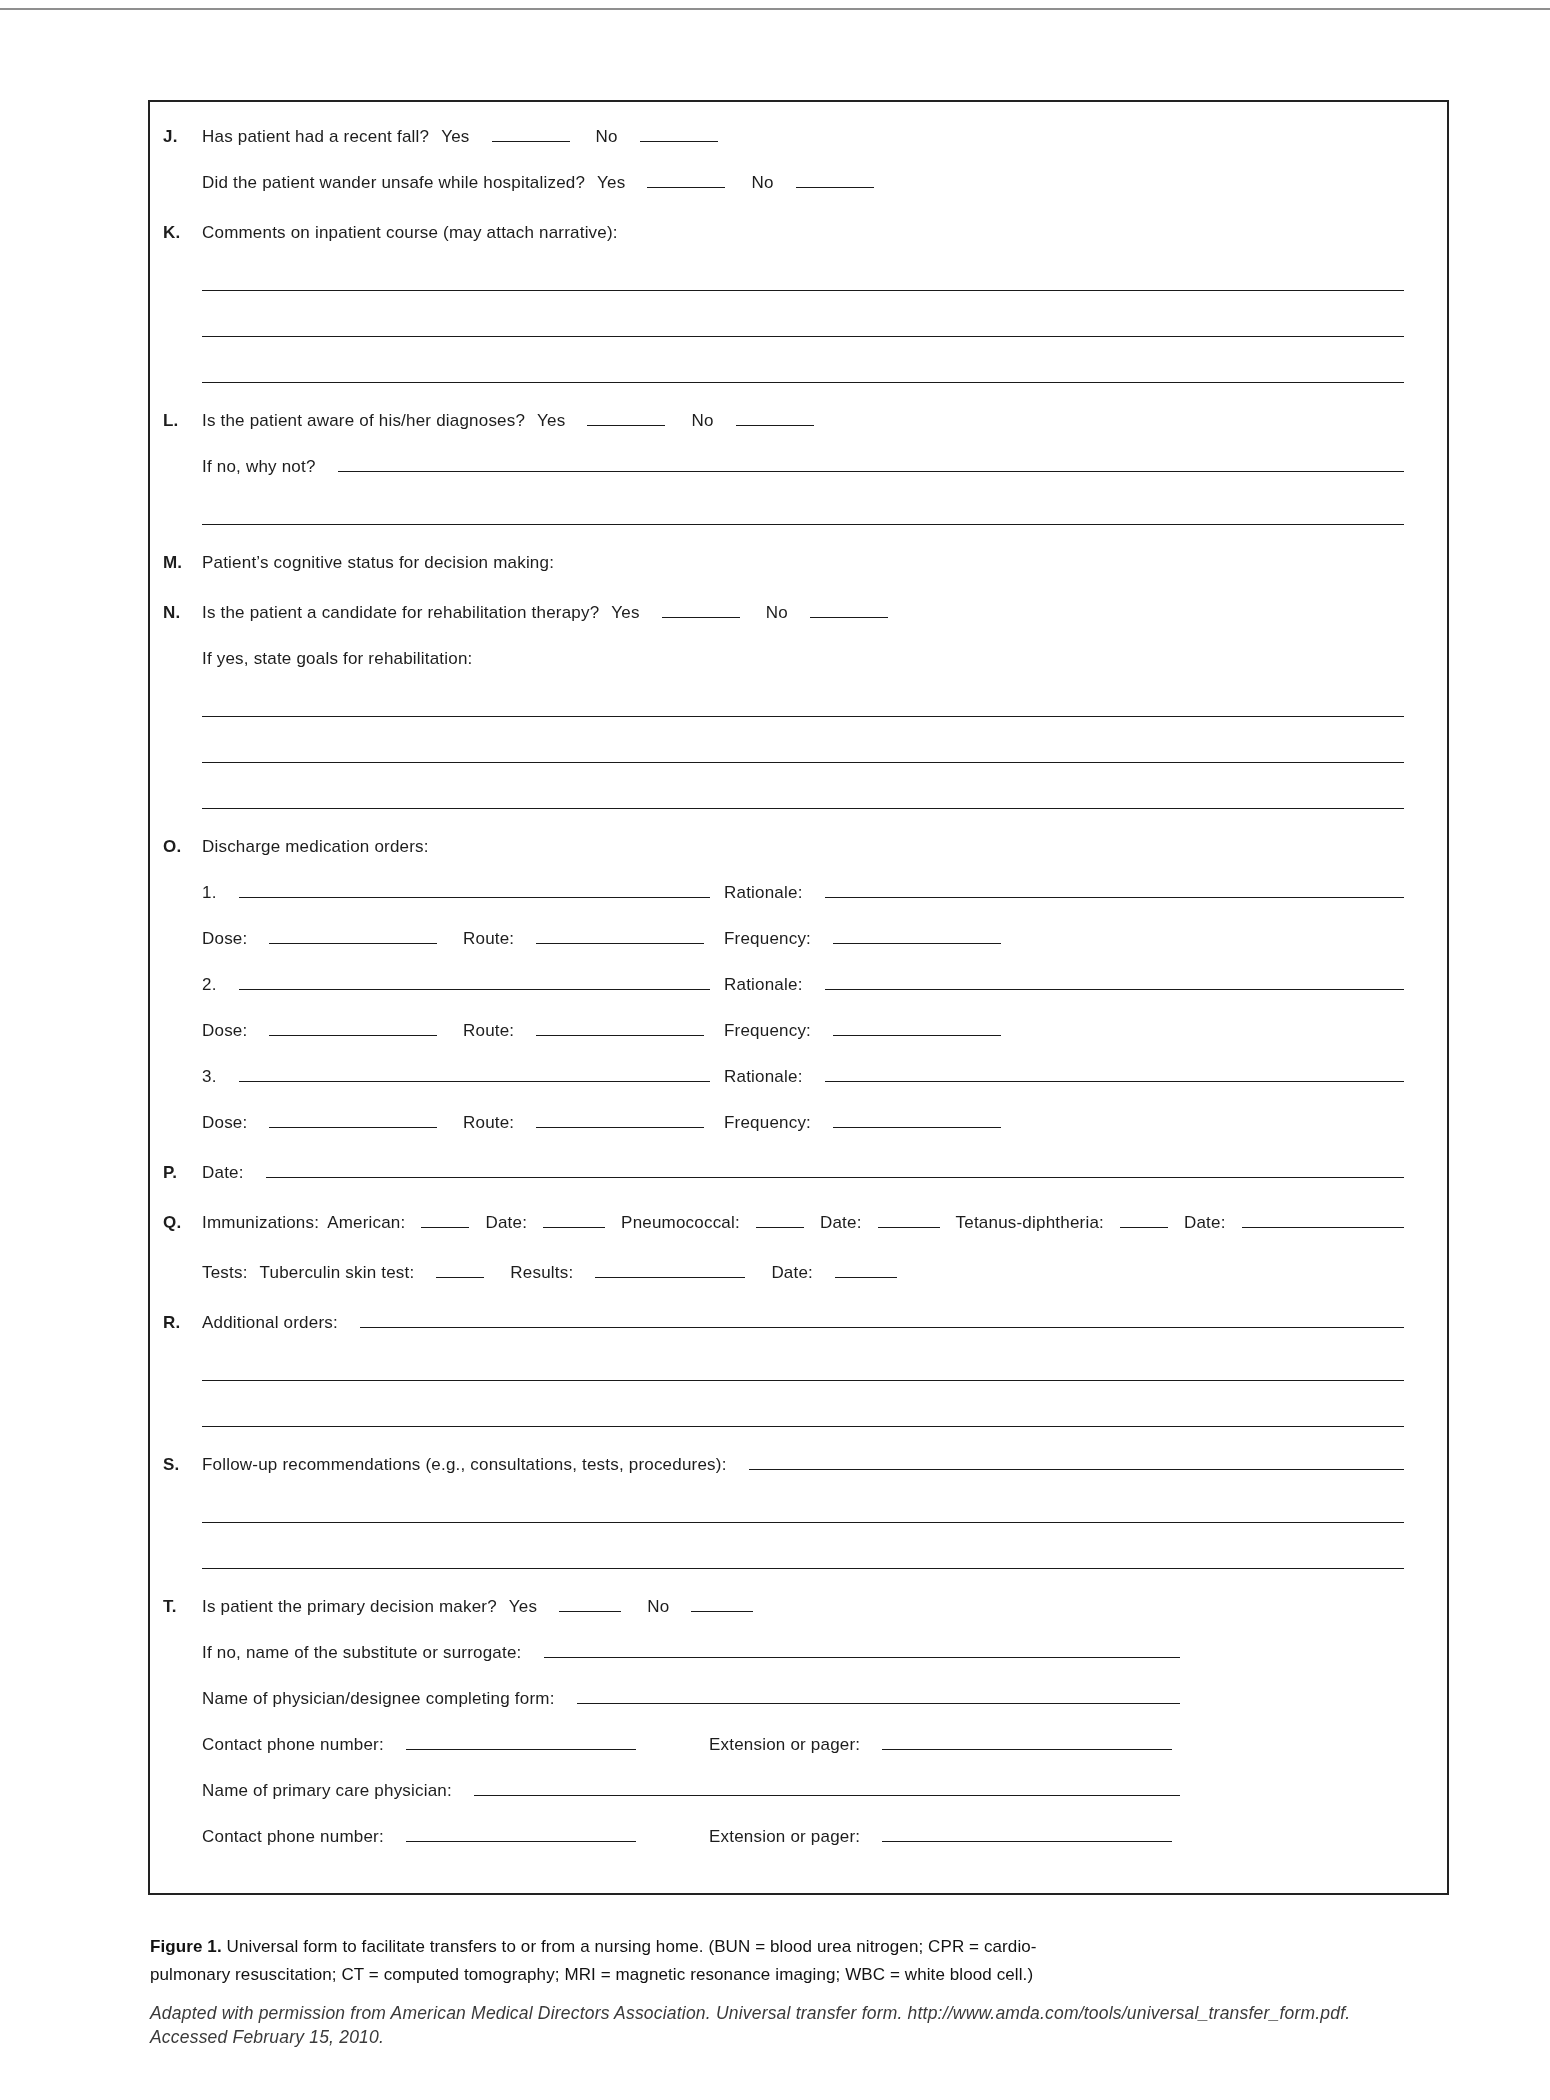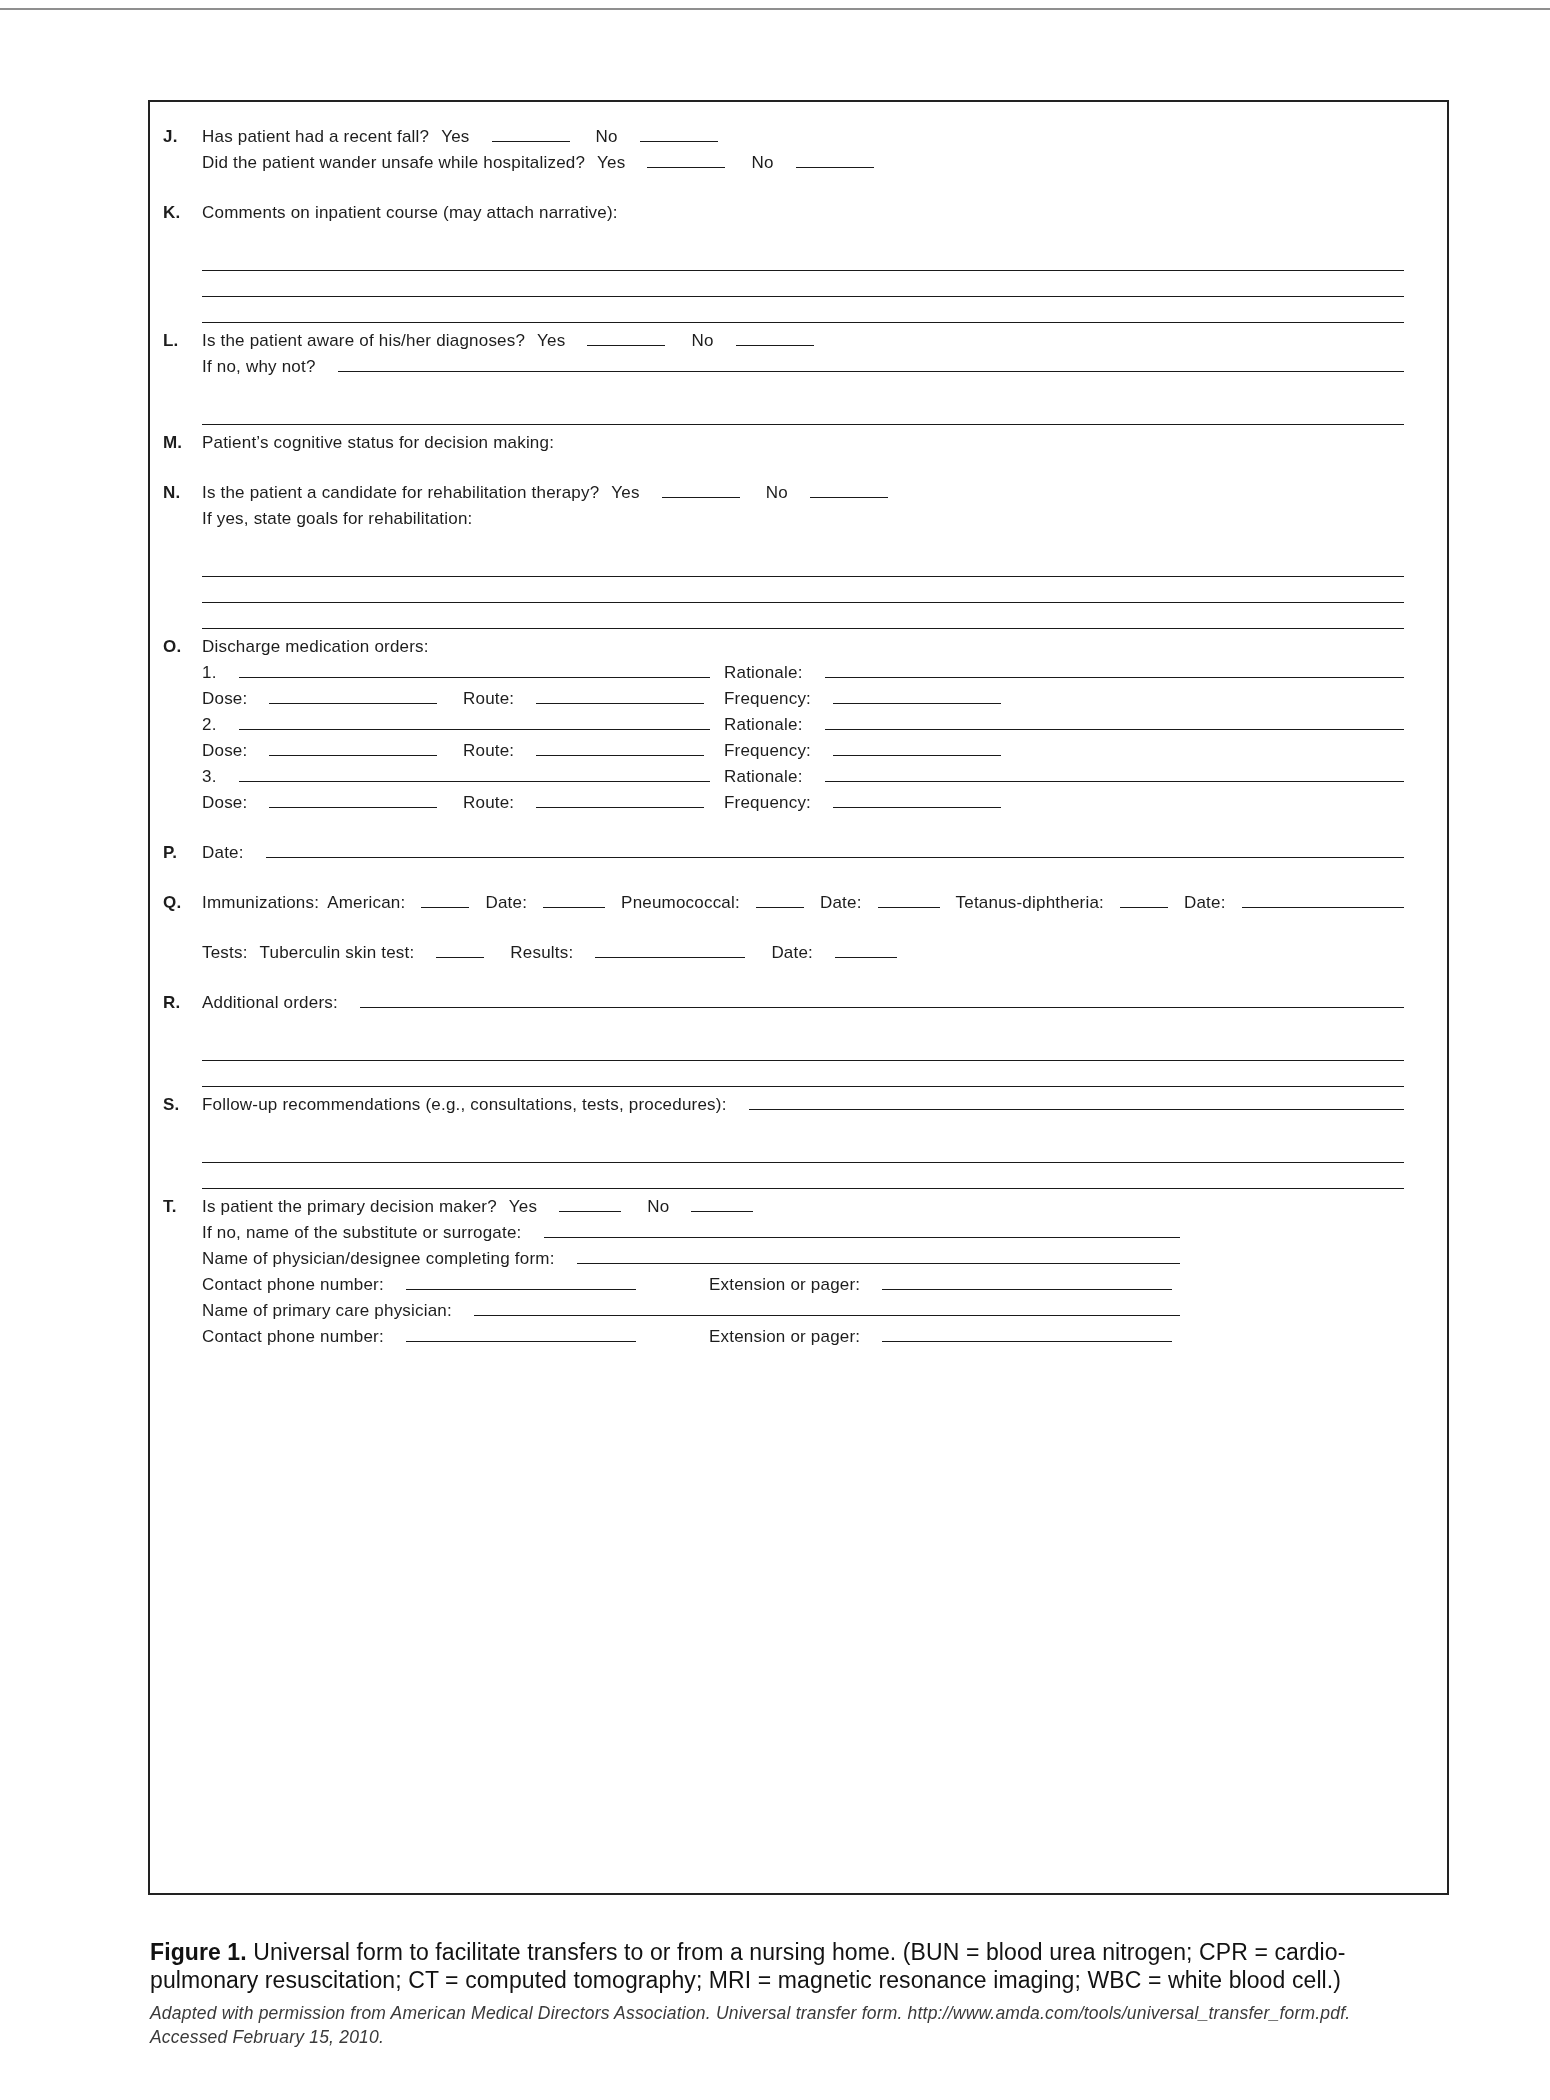--- a/index.html
+++ b/index.html
@@ -10,21 +10,21 @@
   }
   .top-rule{position:absolute;top:8px;left:0;width:1550px;border-top:2px solid #8f8f8f;}
 
   
   .form-box{
     position:absolute;left:148px;top:100px;width:1301px;height:1795px;
     border:2px solid #222;box-sizing:border-box;
     padding:12px 43px 0 13px;overflow:hidden;
   }
   .row{
-    display:flex;align-items:baseline;margin-top:8px;
+    display:flex;align-items:baseline;margin-top:28px;
     font-size:17px;line-height:18px;letter-spacing:0.2px;color:#1d1d1d;
   }
   .row:first-child{margin-top:14px;}
   .row.sp{margin-top:32px;}
   .letter{flex:0 0 39px;width:39px;font-weight:bold;}
   .t{margin-right:12px;white-space:pre;}
   .b{
     display:inline-block;flex-shrink:0;height:13px;margin:0 26px -3px 10px;
     border-bottom:1.5px solid #1a1a1a;
   }
@@ -41,21 +41,21 @@
   .rulerow{height:18px;align-items:flex-end;}
   .rl{flex:1 1 auto;border-bottom:1.5px solid #1a1a1a;margin-bottom:1px;}
   .tight .t{margin-right:8px;}
   .tight .b{margin:0 16px -3px 8px;}
   .tight .b-fill{margin-right:0;}
   .narrow{width:1017px;}
 
   
   .caption{
     position:absolute;left:150px;top:1916px;width:1298px;
-    font-size:23px;line-height:27.5px;color:#121212;letter-spacing:0.1px;
+    font-size:17px;line-height:27.5px;color:#121212;letter-spacing:0.1px;
   }
   .cap-bold{font-weight:bold;}
   .credit{
     position:absolute;left:150px;top:1985px;width:1298px;
     font-style:italic;font-size:17.5px;line-height:24px;color:#3a3a3a;letter-spacing:0.2px;margin-top:16px;
   }
 </style>
 </head>
 <body>
 

